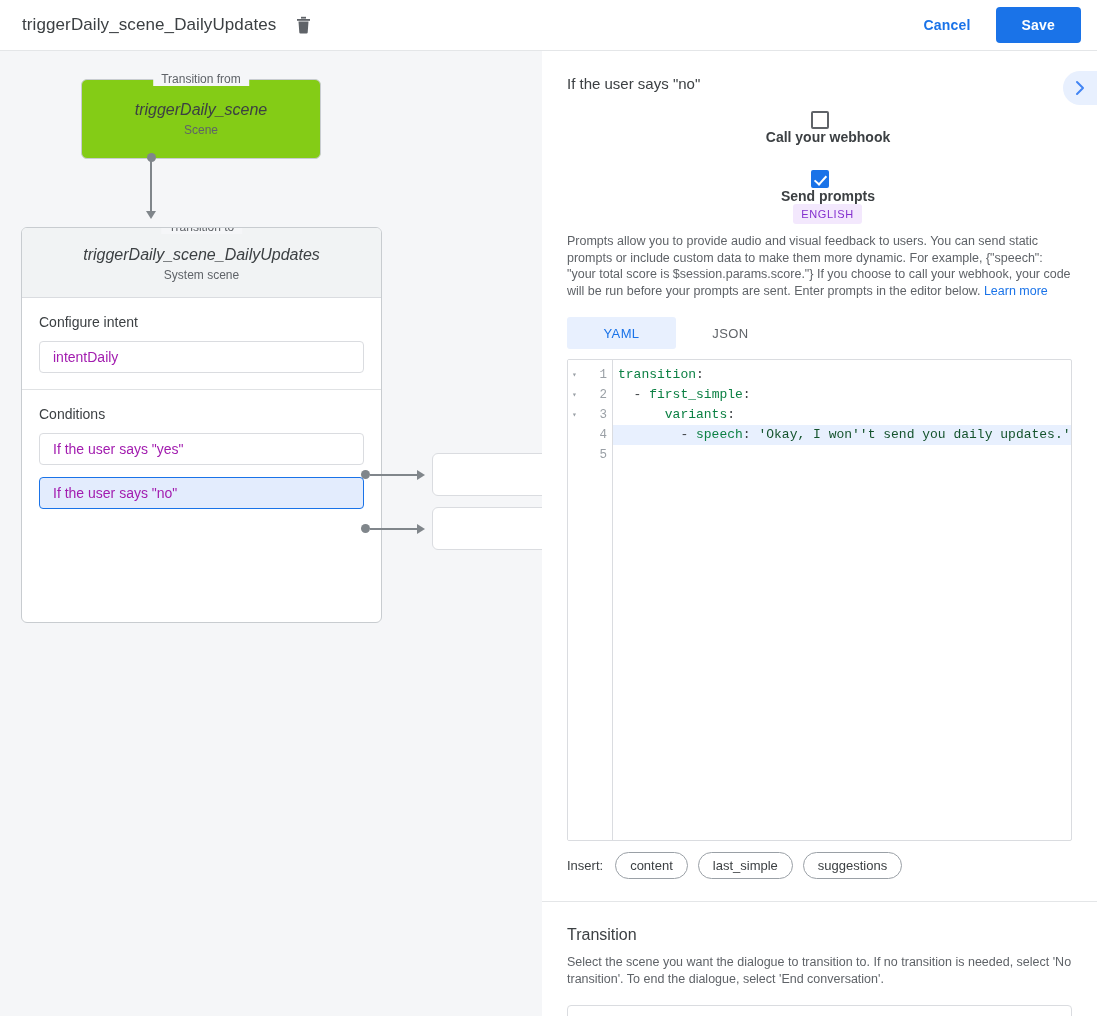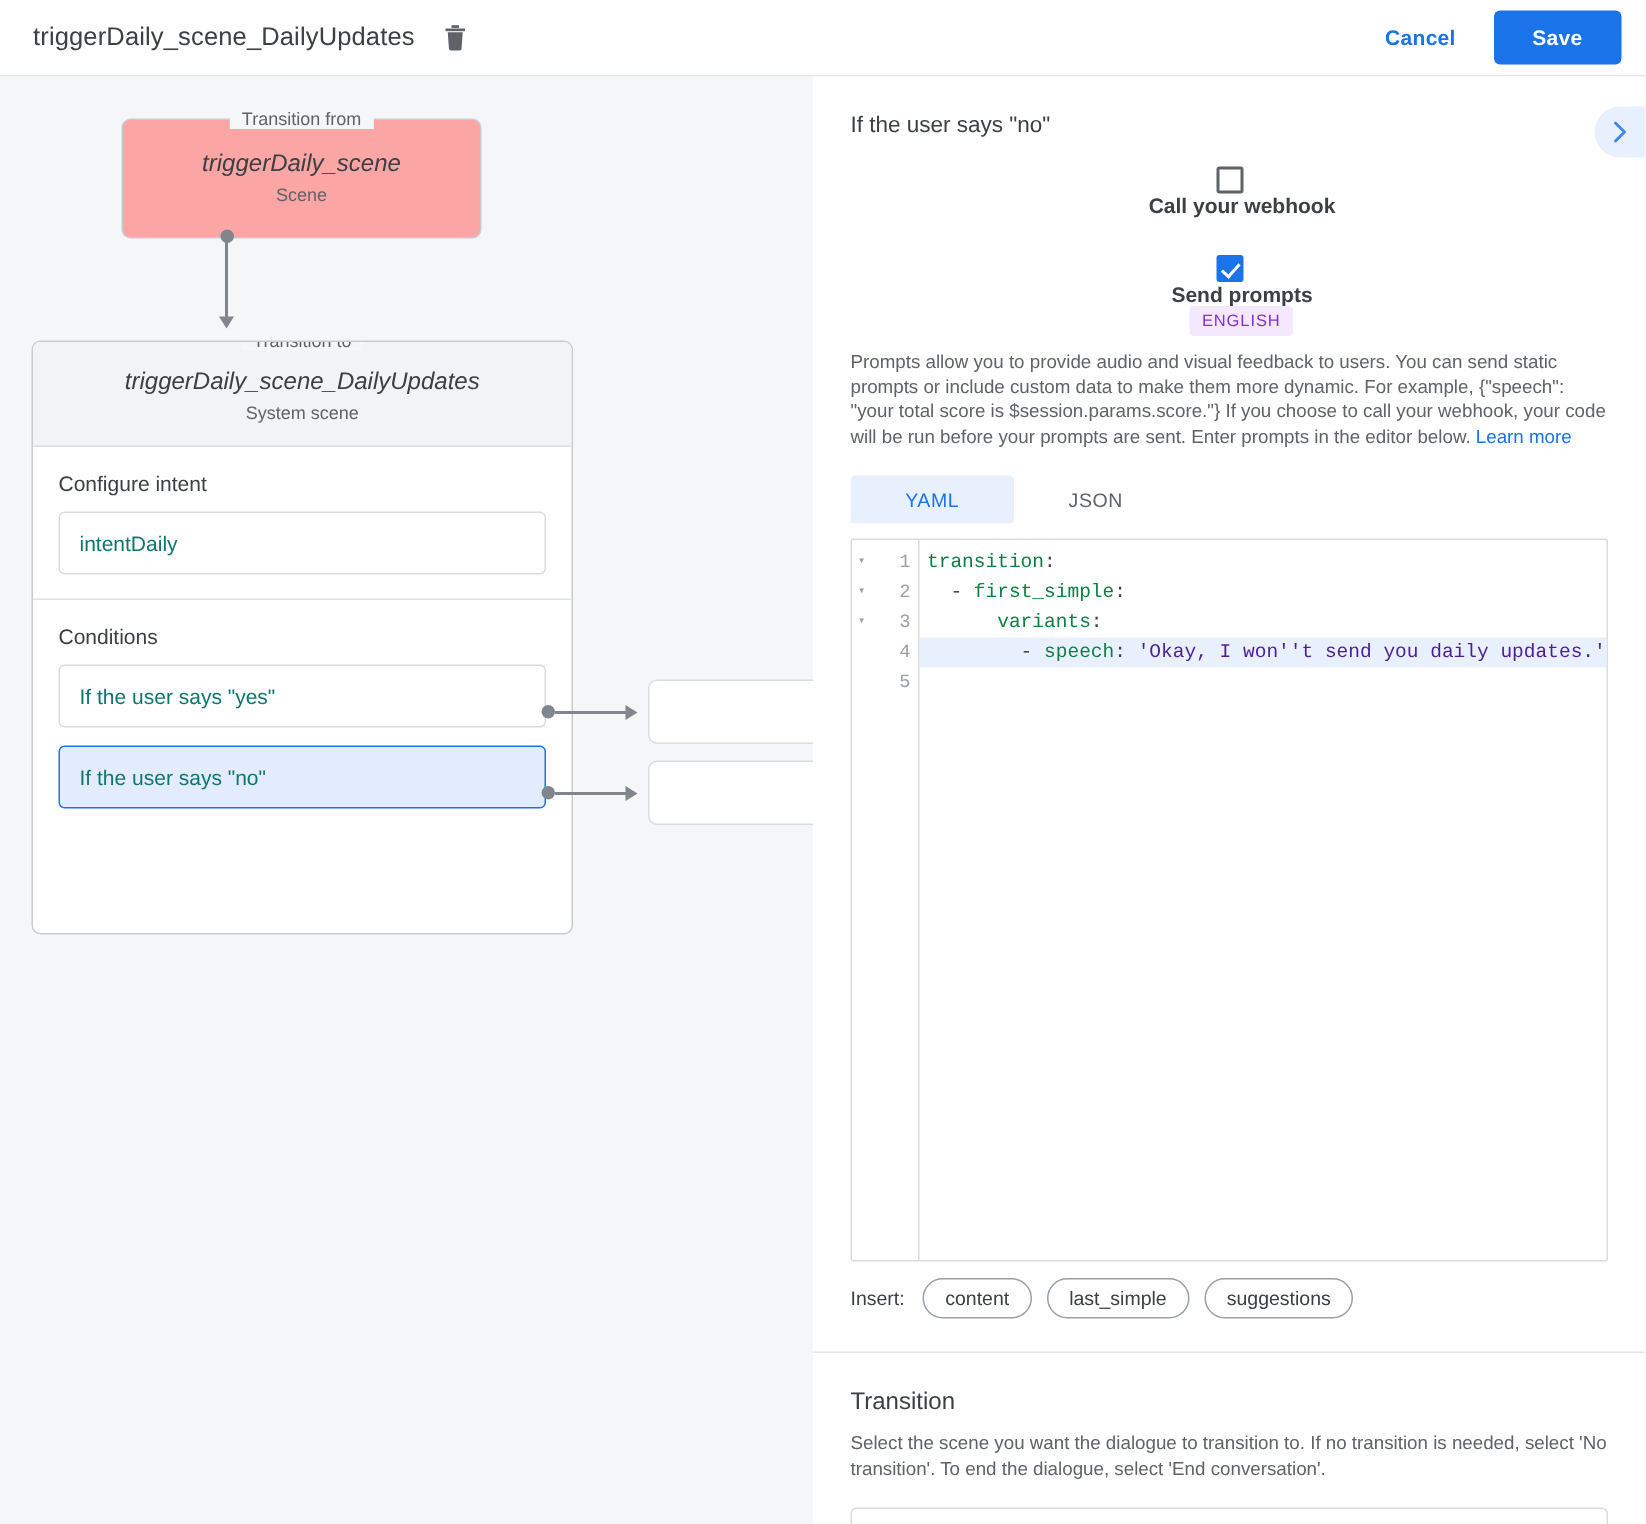--- a/index.html
+++ b/index.html
@@ -73,21 +73,21 @@
     width: 542px; height: 965px;
     background: #f5f6f8;
     overflow: hidden;
   }
 
   
   .fieldbox {
     position: absolute;
     border: 1px solid #c8ccd0;
     border-radius: 6px;
-    background: #fca5a5;
+    background: #84cc16;
   }
   .fieldbox-legend {
     position: absolute;
     top: -8px;
     left: 50%;
     transform: translateX(-50%);
     background: #f5f6f8;
     padding: 0 8px;
     font-size: 12px;
     color: #5f6368;
@@ -168,25 +168,25 @@
   }
   .section-label {
     font-size: 14px;
     color: #3c4043;
     margin-bottom: 11px;
   }
   .chip-field {
     border: 1px solid #dadce0;
     border-radius: 4px;
     background: #ffffff;
-    height: 42px;
+    height: 32px;
     display: flex; align-items: center;
     padding-left: 13px;
     font-size: 14px;
-    color: #0f766e;
+    color: #a21caf;
     cursor: pointer;
   }
   .chip-field + .chip-field { margin-top: 12px; }
   .chip-field.selected {
     background: #e3ecfd;
     border: 1.5px solid #1a73e8;
   }
 
   
   .target-box {
@@ -341,21 +341,21 @@
     height: 20px;
     line-height: 20px;
     white-space: pre;
     font-family: "Liberation Mono", monospace;
     font-size: 13px;
     padding-left: 5px;
     color: #3c4043;
   }
   .code-row.hl { background: #e8f0fe; }
   .tok-key { color: #0b8043; }
-  .tok-str { color: #4c1d95; }
+  .tok-str { color: #14532d; }
   .tok-punc { color: #3c4043; }
 
   
   .insert-row {
     margin-top: 11px;
     display: flex; align-items: center;
   }
   .insert-label {
     font-size: 13px;
     color: #3c4043;

